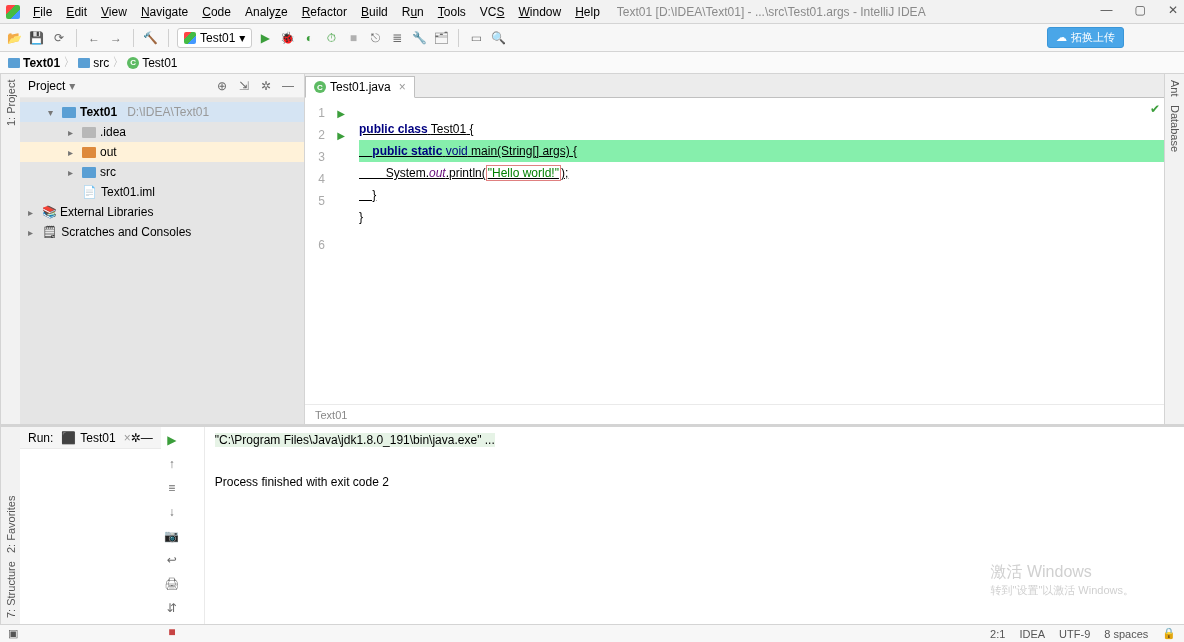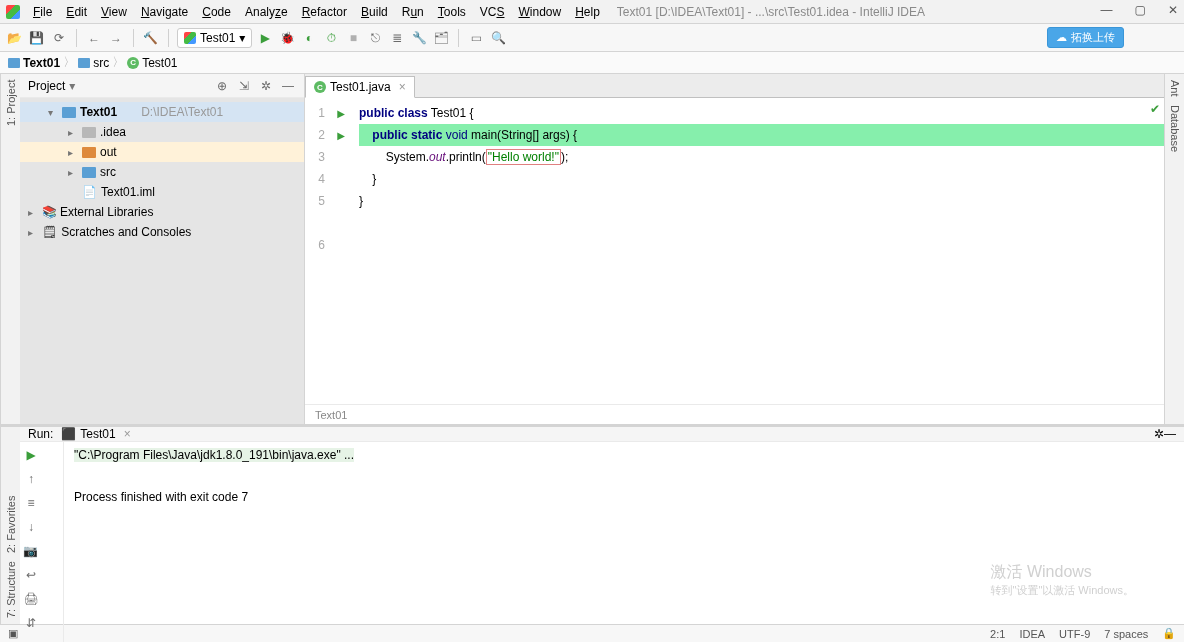--- a/index.html
+++ b/index.html
@@ -44,35 +44,35 @@
 .tabbar{height:24px; display:flex; align-items:flex-end; background:#ececec; border-bottom:1px solid #c0c0c0;}
 .tab{height:22px; display:flex; align-items:center; padding:0 8px; gap:4px; background:#fff; border:1px solid #c0c0c0; border-bottom:1px solid #fff; position:relative; top:1px;}
 .tab .close{color:#999; margin-left:4px;}
 .right-rail{width:20px; background:#f2f2f2; border-left:1px solid #d4d4d4; writing-mode:vertical-rl; font-size:11px; color:#555; display:flex; align-items:center; padding:6px 0; gap:8px;}
 .editor-body{flex:1; display:flex; background:#fff; font-family:"Consolas","Courier New",monospace; font-size:12px; position:relative;}
 .gutter{width:26px; text-align:right; color:#aaa; padding:4px 6px 0 0;}
 .gutter div{height:22px; line-height:22px;}
 .run-gutter{width:20px; padding-top:4px;}
 .run-gutter div{height:22px; display:flex; align-items:center; justify-content:center;}
 .run-tri{color:#3b9e3b; font-size:10px;}
-.code{flex:1; padding:4px 0 0 8px;}
+.code{flex:1; padding:20px 0 0 8px;text-decoration:underline;}
 .code-line{height:22px; line-height:22px; white-space:pre;}
 .hl-line{background:#86efac;}
 .kw{color:#000080; font-weight:bold;}
 .kw-plain{color:#000080;}
 .fn{color:#000;}
 .ident{color:#000;}
 .field{color:#660e7a; font-style:italic;}
 .str{color:#008000;}
 .str-box{border:1px solid #e08080; padding:0 1px;}
 .breadcrumb-editor{height:20px; border-top:1px solid #eaeaea; padding:0 10px; font-size:11px; color:#888; display:flex; align-items:center;}
 .green-check{position:absolute; right:4px; top:4px; color:#3b9e3b;}
 .bottom-panel{height:200px; border-top:3px solid #d4d4d4; display:flex; background:#fff;}
 .fav-rail{width:20px; background:#f2f2f2; border-right:1px solid #d4d4d4; writing-mode:vertical-rl; transform:rotate(180deg); font-size:11px; color:#555; display:flex; align-items:center; justify-content:flex-start; padding:6px 0; gap:8px;}
-.run-panel{flex:1; display:flex; flex-direction:column;}
+.run-panel{flex:1; display:flex; flex-direction:row;}
 .run-header{height:22px; display:flex; align-items:center; padding:0 8px; border-bottom:1px solid #eaeaea; background:#f5f5f5;}
 .run-header .sp{flex:1;}
 .run-body{flex:1; display:flex;}
 .run-tools{width:44px; display:flex; flex-wrap:wrap; border-right:1px solid #eaeaea; padding:4px 2px; gap:6px;}
 .run-tools .rt{width:18px;height:18px;display:flex;align-items:center;justify-content:center;color:#6b6b6b;}
 .rt.green{color:#3b9e3b;}
 .rt.red{color:#c74444;}
 .console{flex:1; padding:6px 10px; font-family:"Consolas","Courier New",monospace; font-size:12px;}
 .console .cmd{background:#e6f3e6; display:inline;}
 .statusbar{height:18px; border-top:1px solid #d4d4d4; background:#f7f7f7; display:flex; align-items:center; padding:0 8px; font-size:11px; color:#555;}
@@ -93,21 +93,21 @@
   <div class="menu-item"><span class="u">N</span>avigate</div>
   <div class="menu-item"><span class="u">C</span>ode</div>
   <div class="menu-item">Analy<span class="u">z</span>e</div>
   <div class="menu-item"><span class="u">R</span>efactor</div>
   <div class="menu-item"><span class="u">B</span>uild</div>
   <div class="menu-item">R<span class="u">u</span>n</div>
   <div class="menu-item"><span class="u">T</span>ools</div>
   <div class="menu-item">VC<span class="u">S</span></div>
   <div class="menu-item"><span class="u">W</span>indow</div>
   <div class="menu-item"><span class="u">H</span>elp</div>
-  <div class="title-text">Text01 [D:\IDEA\Text01] - ...\src\Test01.idea - IntelliJ IDEA</div>
+  <div class="title-text">Text01 [D:\IDEA\Text01] - ...\src\Test01.args - IntelliJ IDEA</div>
   <div class="winctrls">
     <span>—</span>
     <span>▢</span>
     <span>✕</span>
   </div>
 </div>
 
 <div class="toolbar">
   <span class="tb-ico">📂</span>
   <span class="tb-ico">💾</span>
@@ -171,21 +171,21 @@
       <span class="hico">⊕</span>
       <span class="hico">⇲</span>
       <span class="hico">✲</span>
       <span class="hico">—</span>
     </div>
     <div class="tree">
       <div class="tree-row lvl1 sel">
           <span class="chev">▾</span>
           <span class="fld-blue"></span>
           <b>Text01</b>
-          <span style="color:#999;margin-left:20px">D:\IDEA\Text01</span>
+          <span style="color:#999;margin-left:6px">D:\IDEA\Text01</span>
         </div>
       <div class="tree-row lvl2">
           <span class="chev">▸</span>
           <span class="fld-gray"></span>
           <span>.idea</span>
         </div>
       <div class="tree-row lvl2" style="background:#fff2d9">
           <span class="chev">▸</span>
           <span class="fld-orange"></span>
           <span>out</span>
@@ -288,33 +288,33 @@
         <span class="rt">↓</span>
         <span class="rt">📷</span>
         <span class="rt">↩</span>
         <span class="rt">🖨</span>
         <span class="rt">⇵</span>
         <span class="rt red">■</span>
 
       </div>
       <div class="console">
         <div><span class="cmd">"C:\Program Files\Java\jdk1.8.0_191\bin\java.exe" ...</span></div>
-        <div style="margin-top:28px">Process finished with exit code 7</div>
+        <div style="margin-top:28px">Process finished with exit code 2</div>
       </div>
     </div>
 
   </div>
 </div>
 
 <div class="statusbar">
   <span>▣</span>
   <span class="sp"></span>
   <span class="cell">2:1</span>
   <span class="cell">IDEA</span>
   <span class="cell">UTF-9</span>
-  <span class="cell">7 spaces</span>
+  <span class="cell">8 spaces</span>
   <span class="cell">🔒</span>
 </div>
 
 <div class="watermark">
   <div>激活 Windows</div>
   <div class="sub">转到"设置"以激活 Windows。</div>
 </div>
 
 </body></html>

